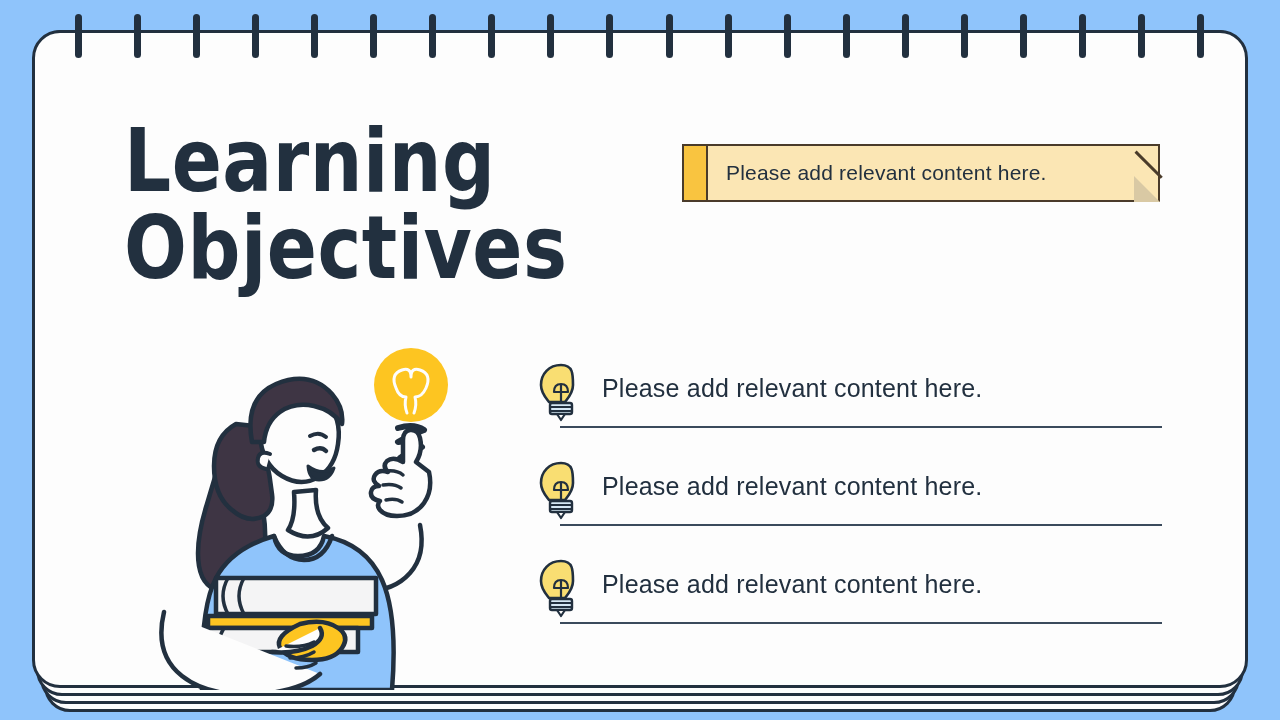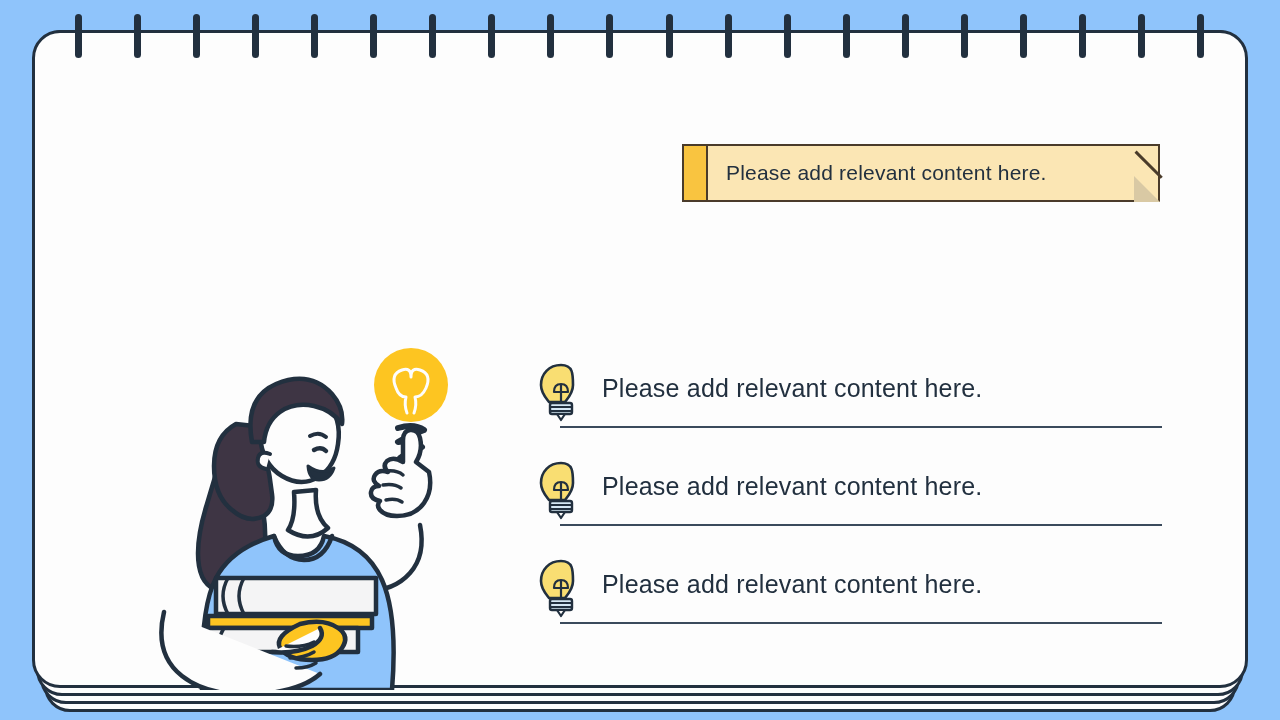--- a/index.html
+++ b/index.html
@@ -242,20 +242,24 @@
       <div class="ring-hole" style="left:1023px"></div>
       <div class="ring" style="left:1020px"></div>
       <div class="ring-hole" style="left:1082px"></div>
       <div class="ring" style="left:1079px"></div>
       <div class="ring-hole" style="left:1141px"></div>
       <div class="ring" style="left:1138px"></div>
       <div class="ring-hole" style="left:1200px"></div>
       <div class="ring" style="left:1197px"></div>
     </div>
 
+  <div class="title">
+    <span class="line">Learning</span>
+    <span class="line">Objectives</span>
+  </div>
 
   <div class="sticky">
     <div class="sticky-tab"></div>
     <div class="sticky-text">Please add relevant content here.</div>
     <div class="sticky-fold"></div>
     <div class="sticky-fold-edge"></div>
   </div>
 
   <div class="obj-list" id="obj-list">
       <div class="obj-row">

